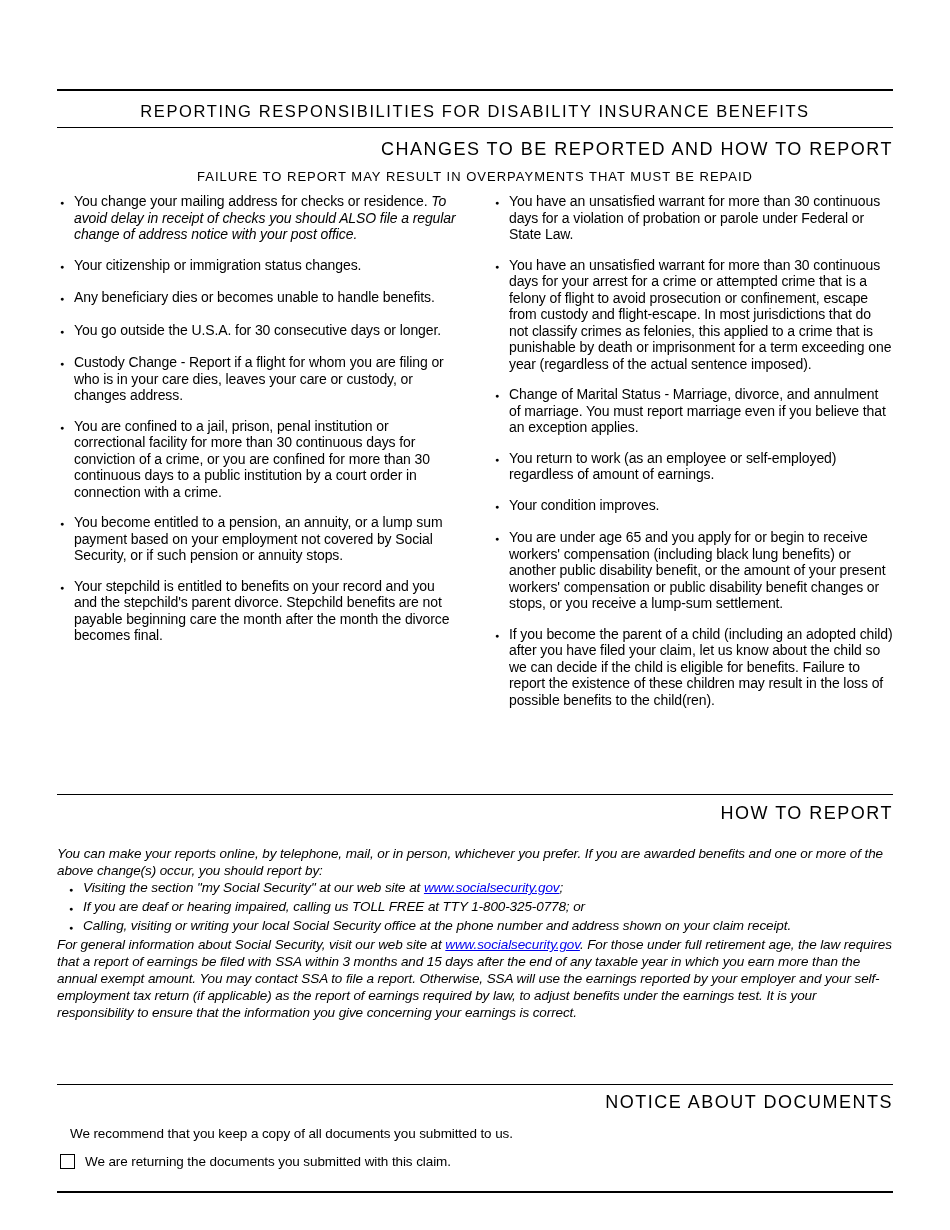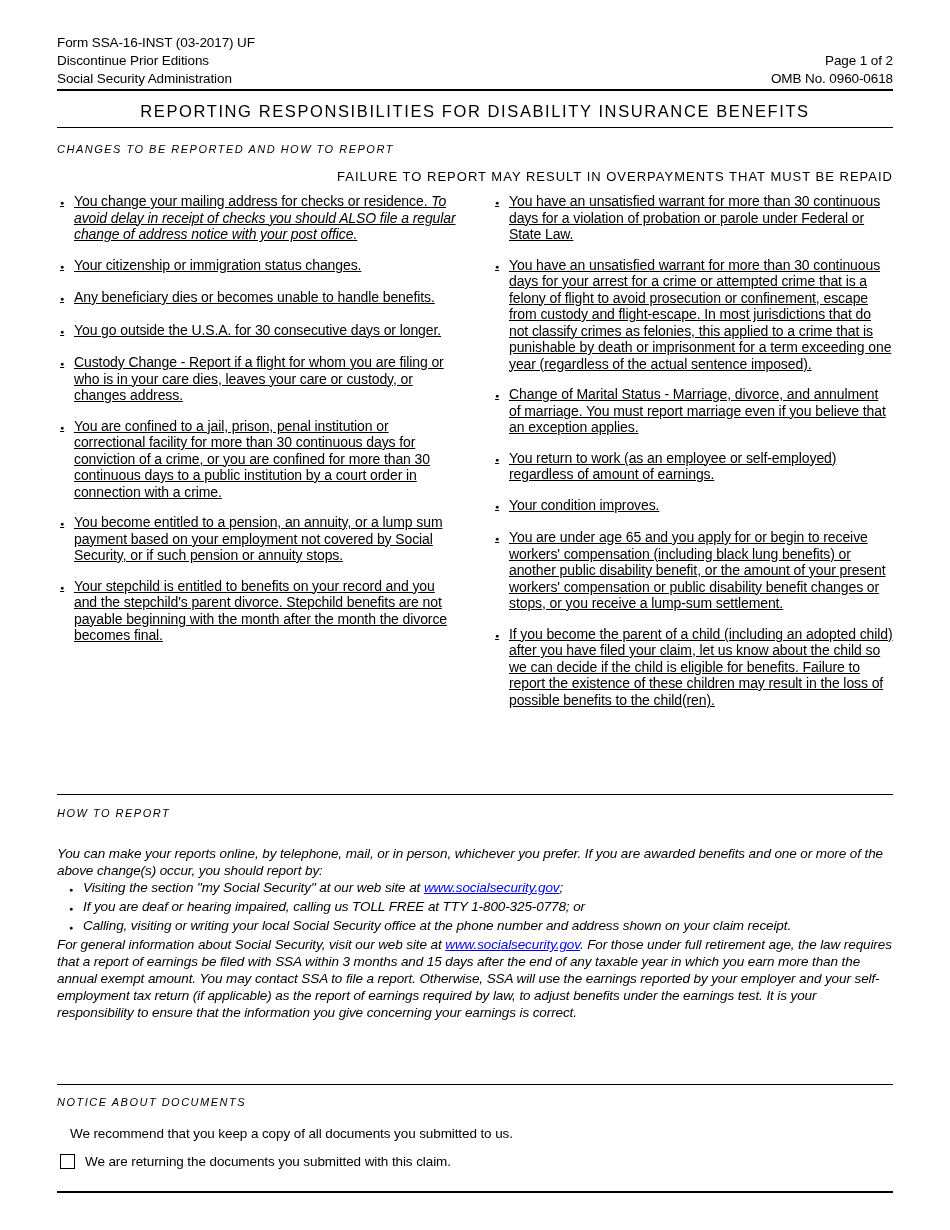--- a/index.html
+++ b/index.html
@@ -14,26 +14,26 @@
     letter-spacing: -0.1px;
     overflow: hidden;
   }
   .abs { position: absolute; left: 57px; right: 57px; }
   .rule { background: #000; }
   .hdr-line { display: flex; justify-content: space-between; font-size: 13.5px; line-height: 18px; }
   .title {
     text-align: center; font-size: 16.5px; letter-spacing: 1.6px; line-height: 20px;
   }
   .section-heading {
-    text-align: left; font-size: 11px; letter-spacing: 1.5px; line-height: 20px; font-style: italic;
+    text-align: right; font-size: 18px; letter-spacing: 1.5px; line-height: 20px;
   }
   .sub-heading {
-    text-align: right; font-size: 13px; letter-spacing: 1px; line-height: 16px;
+    text-align: center; font-size: 13px; letter-spacing: 1px; line-height: 16px;
   }
-  .cols { display: flex; gap: 34px; text-decoration: underline; }
+  .cols { display: flex; gap: 34px; }
   .col { width: 401px; }
   .bullet { display: flex; margin-bottom: 14px; font-size: 14px; line-height: 16.5px; }
   .bullet .dot, .method .dot {
     flex: none; width: 17px; padding-left: 3px; font-size: 9px; line-height: inherit;
     padding-top: 2px;
   }
   .btext { flex: 1; }
   .italic { font-style: italic; }
   .doc-link { color: #0000EE; text-decoration: underline; cursor: pointer; }
   .how-body { font-size: 13.5px; line-height: 17px; font-style: italic; }
@@ -45,34 +45,20 @@
     appearance: none; -webkit-appearance: none;
     width: 15px; height: 15px; border: 1.5px solid #000; background: #fff;
     margin: 0 10px 0 0; flex: none; cursor: pointer;
   }
 </style>
 </head>
 <body>
 
 <div class="page">
 
-  <div class="abs" style="top: 34px;">
-    <div class="hdr-line">
-      <span>Form SSA-16-INST (03-2017) UF</span>
-      <span></span>
-    </div>
-    <div class="hdr-line">
-      <span>Discontinue Prior Editions</span>
-      <span>Page 1 of 2</span>
-    </div>
-    <div class="hdr-line">
-      <span>Social Security Administration</span>
-      <span>OMB No. 0960-0618</span>
-    </div>
-  </div>
 
   <div class="abs rule" style="top: 89px; height: 2px;"></div>
 
   <div class="abs title" style="top: 101px;">REPORTING RESPONSIBILITIES FOR DISABILITY INSURANCE BENEFITS</div>
 
   <div class="abs rule" style="top: 127px; height: 1px;"></div>
 
   <div class="abs section-heading" style="top: 139px;">CHANGES TO BE REPORTED AND HOW TO REPORT</div>
   <div class="abs sub-heading" style="top: 169px;">FAILURE TO REPORT MAY RESULT IN OVERPAYMENTS THAT MUST BE REPAID</div>
 
@@ -101,21 +87,21 @@
         <div class="bullet">
           <span class="dot" style="font-size: 7px;">●</span>
           <span class="btext"><span>You are confined to a jail, prison, penal institution or correctional facility for more than 30 continuous days for conviction of a crime, or you are confined for more than 30 continuous days to a public institution by a court order in connection with a crime.</span></span>
         </div>
         <div class="bullet">
           <span class="dot" style="font-size: 7px;">●</span>
           <span class="btext"><span>You become entitled to a pension, an annuity, or a lump sum payment based on your employment not covered by Social Security, or if such pension or annuity stops.</span></span>
         </div>
         <div class="bullet">
           <span class="dot" style="font-size: 7px;">●</span>
-          <span class="btext"><span>Your stepchild is entitled to benefits on your record and you and the stepchild's parent divorce. Stepchild benefits are not payable beginning with the month after the month the divorce becomes final.</span></span>
+          <span class="btext"><span>Your stepchild is entitled to benefits on your record and you and the stepchild's parent divorce. Stepchild benefits are not payable beginning care the month after the month the divorce becomes final.</span></span>
         </div>
       </div>
     <div class="col">
         <div class="bullet">
           <span class="dot" style="font-size: 7px;">●</span>
           <span class="btext"><span>You have an unsatisfied warrant for more than 30 continuous days for a violation of probation or parole under Federal or State Law.</span></span>
         </div>
         <div class="bullet">
           <span class="dot" style="font-size: 7px;">●</span>
           <span class="btext"><span>You have an unsatisfied warrant for more than 30 continuous days for your arrest for a crime or attempted crime that is a felony of flight to avoid prosecution or confinement, escape from custody and flight-escape. In most jurisdictions that do not classify crimes as felonies, this applied to a crime that is punishable by death or imprisonment for a term exceeding one year (regardless of the actual sentence imposed).</span></span>

